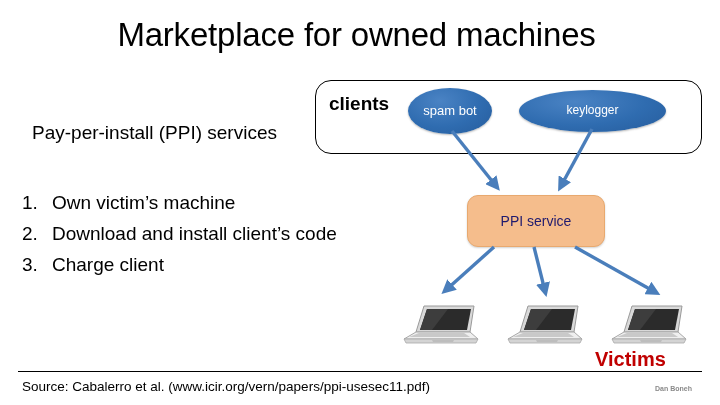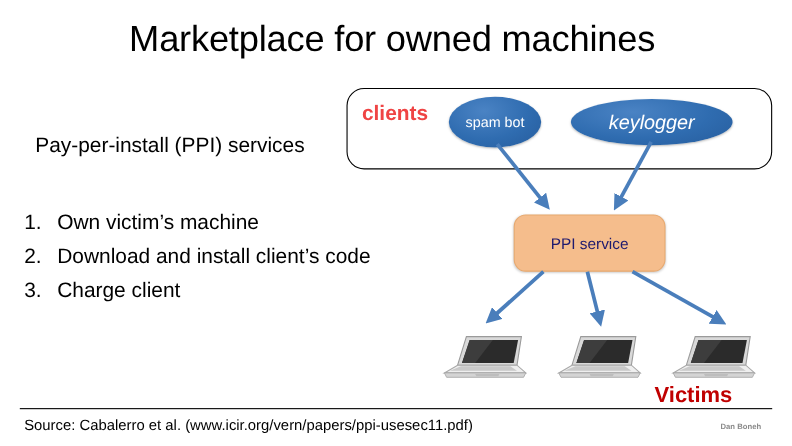--- a/index.html
+++ b/index.html
@@ -83,21 +83,21 @@
     border: 1.4px solid #000000;
     border-radius: 16px;
     background: transparent;
   }
   #clients-label {
     position: absolute;
     left: 329px;
     top: 93px;
     font-size: 19px;
     font-weight: bold;
-    color: #ef4444;
+    color: #000000;
     white-space: nowrap;
   }
 
   .ellipse {
     position: absolute;
     border-radius: 50%;
     background: radial-gradient(ellipse at 38% 28%, #4a83c4 0%, #2f6cb0 55%, #265c9c 100%);
     color: #ffffff;
     display: flex;
     align-items: center;
@@ -111,22 +111,21 @@
     top: 88px;
     width: 84px;
     height: 46px;
     font-size: 13px;
   }
   #ellipse-keylogger {
     left: 519px;
     top: 90px;
     width: 147px;
     height: 42px;
-    font-size: 18px;
-    font-style: italic;
+    font-size: 12px;
   }
 
   
   #ppi-service-box {
     position: absolute;
     left: 467px;
     top: 195px;
     width: 136px;
     height: 50px;
     background: #F5BD8C;

